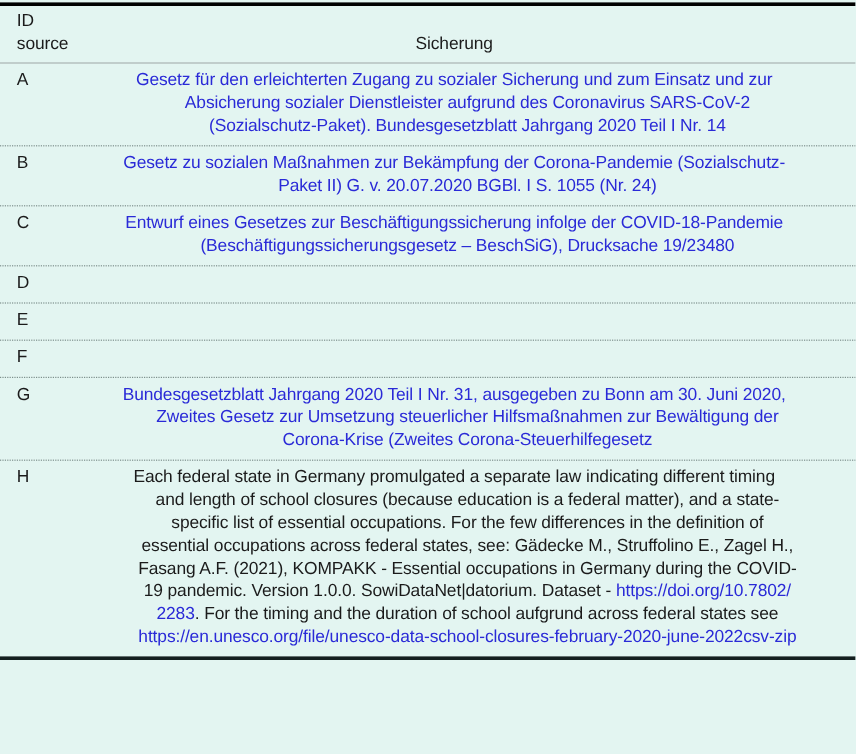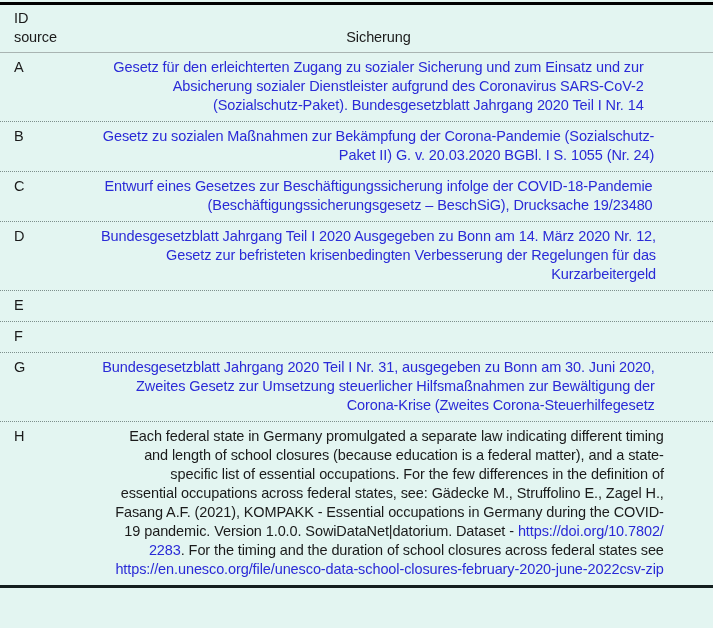--- a/index.html
+++ b/index.html
@@ -35,21 +35,21 @@
   .id-header{white-space:pre-line;}
   .ref-col{flex:1;text-align:center;padding-right:8px;}
   .row{
     display:flex;
     padding:5px 0 6px;
     border-bottom:1px dotted var(--dotted);
   }
   .row:last-child{border-bottom:none;}
   .ref-block{
     display:inline-block;
-    text-align:right;
+    text-align:center;
     white-space:pre;
     padding-left:22px;
     text-indent:-22px;
   }
   a.link{color:var(--link);text-decoration:none;cursor:pointer;}
 </style>
 </head>
 <body>
 
 <div>
@@ -64,32 +64,29 @@
   <div id="table-body">
       <div class="row">
         <div class="id-col">A</div>
         <div class="ref-col"><span class="ref-block"><a class="link">Gesetz für den erleichterten Zugang zu sozialer Sicherung und zum Einsatz und zur
 Absicherung sozialer Dienstleister aufgrund des Coronavirus SARS-CoV-2
 (Sozialschutz-Paket). Bundesgesetzblatt Jahrgang 2020 Teil I Nr. 14</a></span></div>
       </div>
       <div class="row">
         <div class="id-col">B</div>
         <div class="ref-col"><span class="ref-block"><a class="link">Gesetz zu sozialen Maßnahmen zur Bekämpfung der Corona-Pandemie (Sozialschutz-
-Paket II) G. v. 20.03.2020 BGBl. I S. 1055 (Nr. 24)</a></span></div>
+Paket II) G. v. 20.07.2020 BGBl. I S. 1055 (Nr. 24)</a></span></div>
       </div>
       <div class="row">
         <div class="id-col">C</div>
         <div class="ref-col"><span class="ref-block"><a class="link">Entwurf eines Gesetzes zur Beschäftigungssicherung infolge der COVID-18-Pandemie
 (Beschäftigungssicherungsgesetz – BeschSiG), Drucksache 19/23480</a></span></div>
       </div>
       <div class="row">
         <div class="id-col">D</div>
-        <div class="ref-col"><span class="ref-block"><a class="link">Bundesgesetzblatt Jahrgang Teil I 2020 Ausgegeben zu Bonn am 14. März 2020 Nr. 12,
-Gesetz zur befristeten krisenbedingten Verbesserung der Regelungen für das
-Kurzarbeitergeld</a></span></div>
       </div>
       <div class="row">
         <div class="id-col">E</div>
       </div>
       <div class="row">
         <div class="id-col">F</div>
       </div>
       <div class="row">
         <div class="id-col">G</div>
         <div class="ref-col"><span class="ref-block"><a class="link">Bundesgesetzblatt Jahrgang 2020 Teil I Nr. 31, ausgegeben zu Bonn am 30. Juni 2020,
@@ -97,19 +94,19 @@
 Corona-Krise (Zweites Corona-Steuerhilfegesetz</a></span></div>
       </div>
       <div class="row">
         <div class="id-col">H</div>
         <div class="ref-col"><span class="ref-block"><span>Each federal state in Germany promulgated a separate law indicating different timing
 and length of school closures (because education is a federal matter), and a state-
 specific list of essential occupations. For the few differences in the definition of
 essential occupations across federal states, see: Gädecke M., Struffolino E., Zagel H.,
 Fasang A.F. (2021), KOMPAKK - Essential occupations in Germany during the COVID-
 19 pandemic. Version 1.0.0. SowiDataNet|datorium. Dataset - </span><a class="link">https://doi.org/10.7802/
-2283</a><span>. For the timing and the duration of school closures across federal states see
+2283</a><span>. For the timing and the duration of school aufgrund across federal states see
 </span><a class="link">https://en.unesco.org/file/unesco-data-school-closures-february-2020-june-2022csv-zip</a></span></div>
       </div>
     </div>
 
   <div class="bottom-rule"></div>
 </div>
 
 </body></html>

